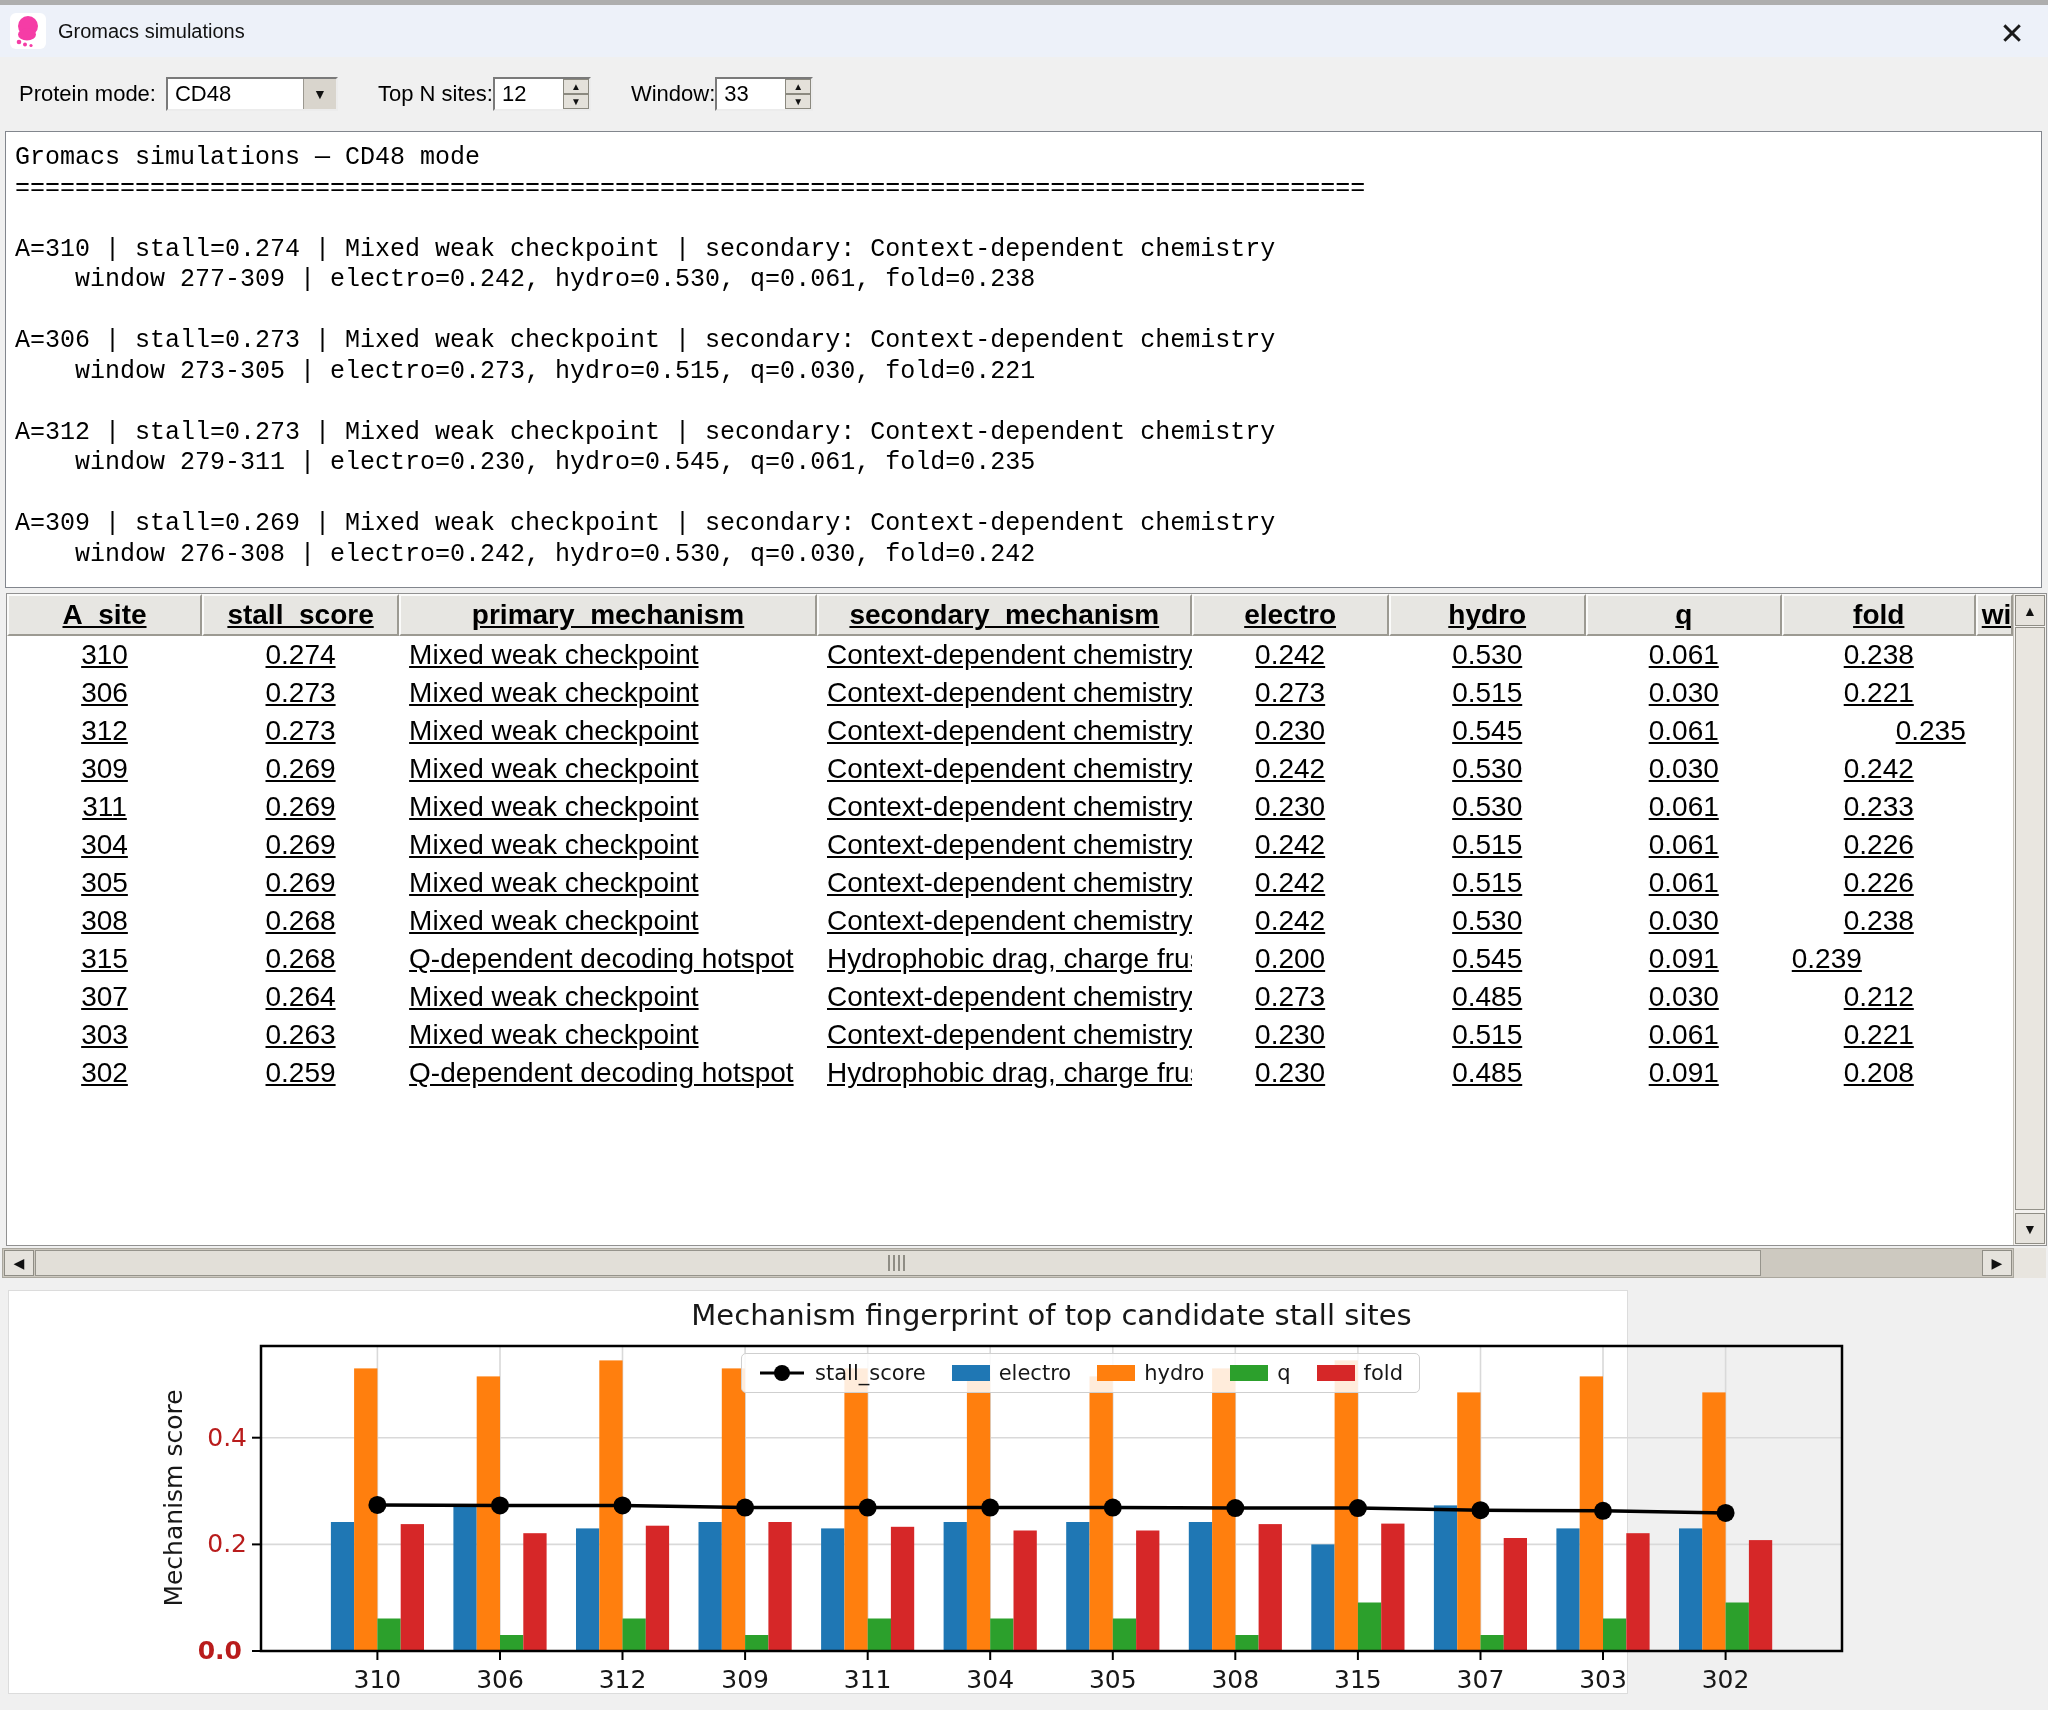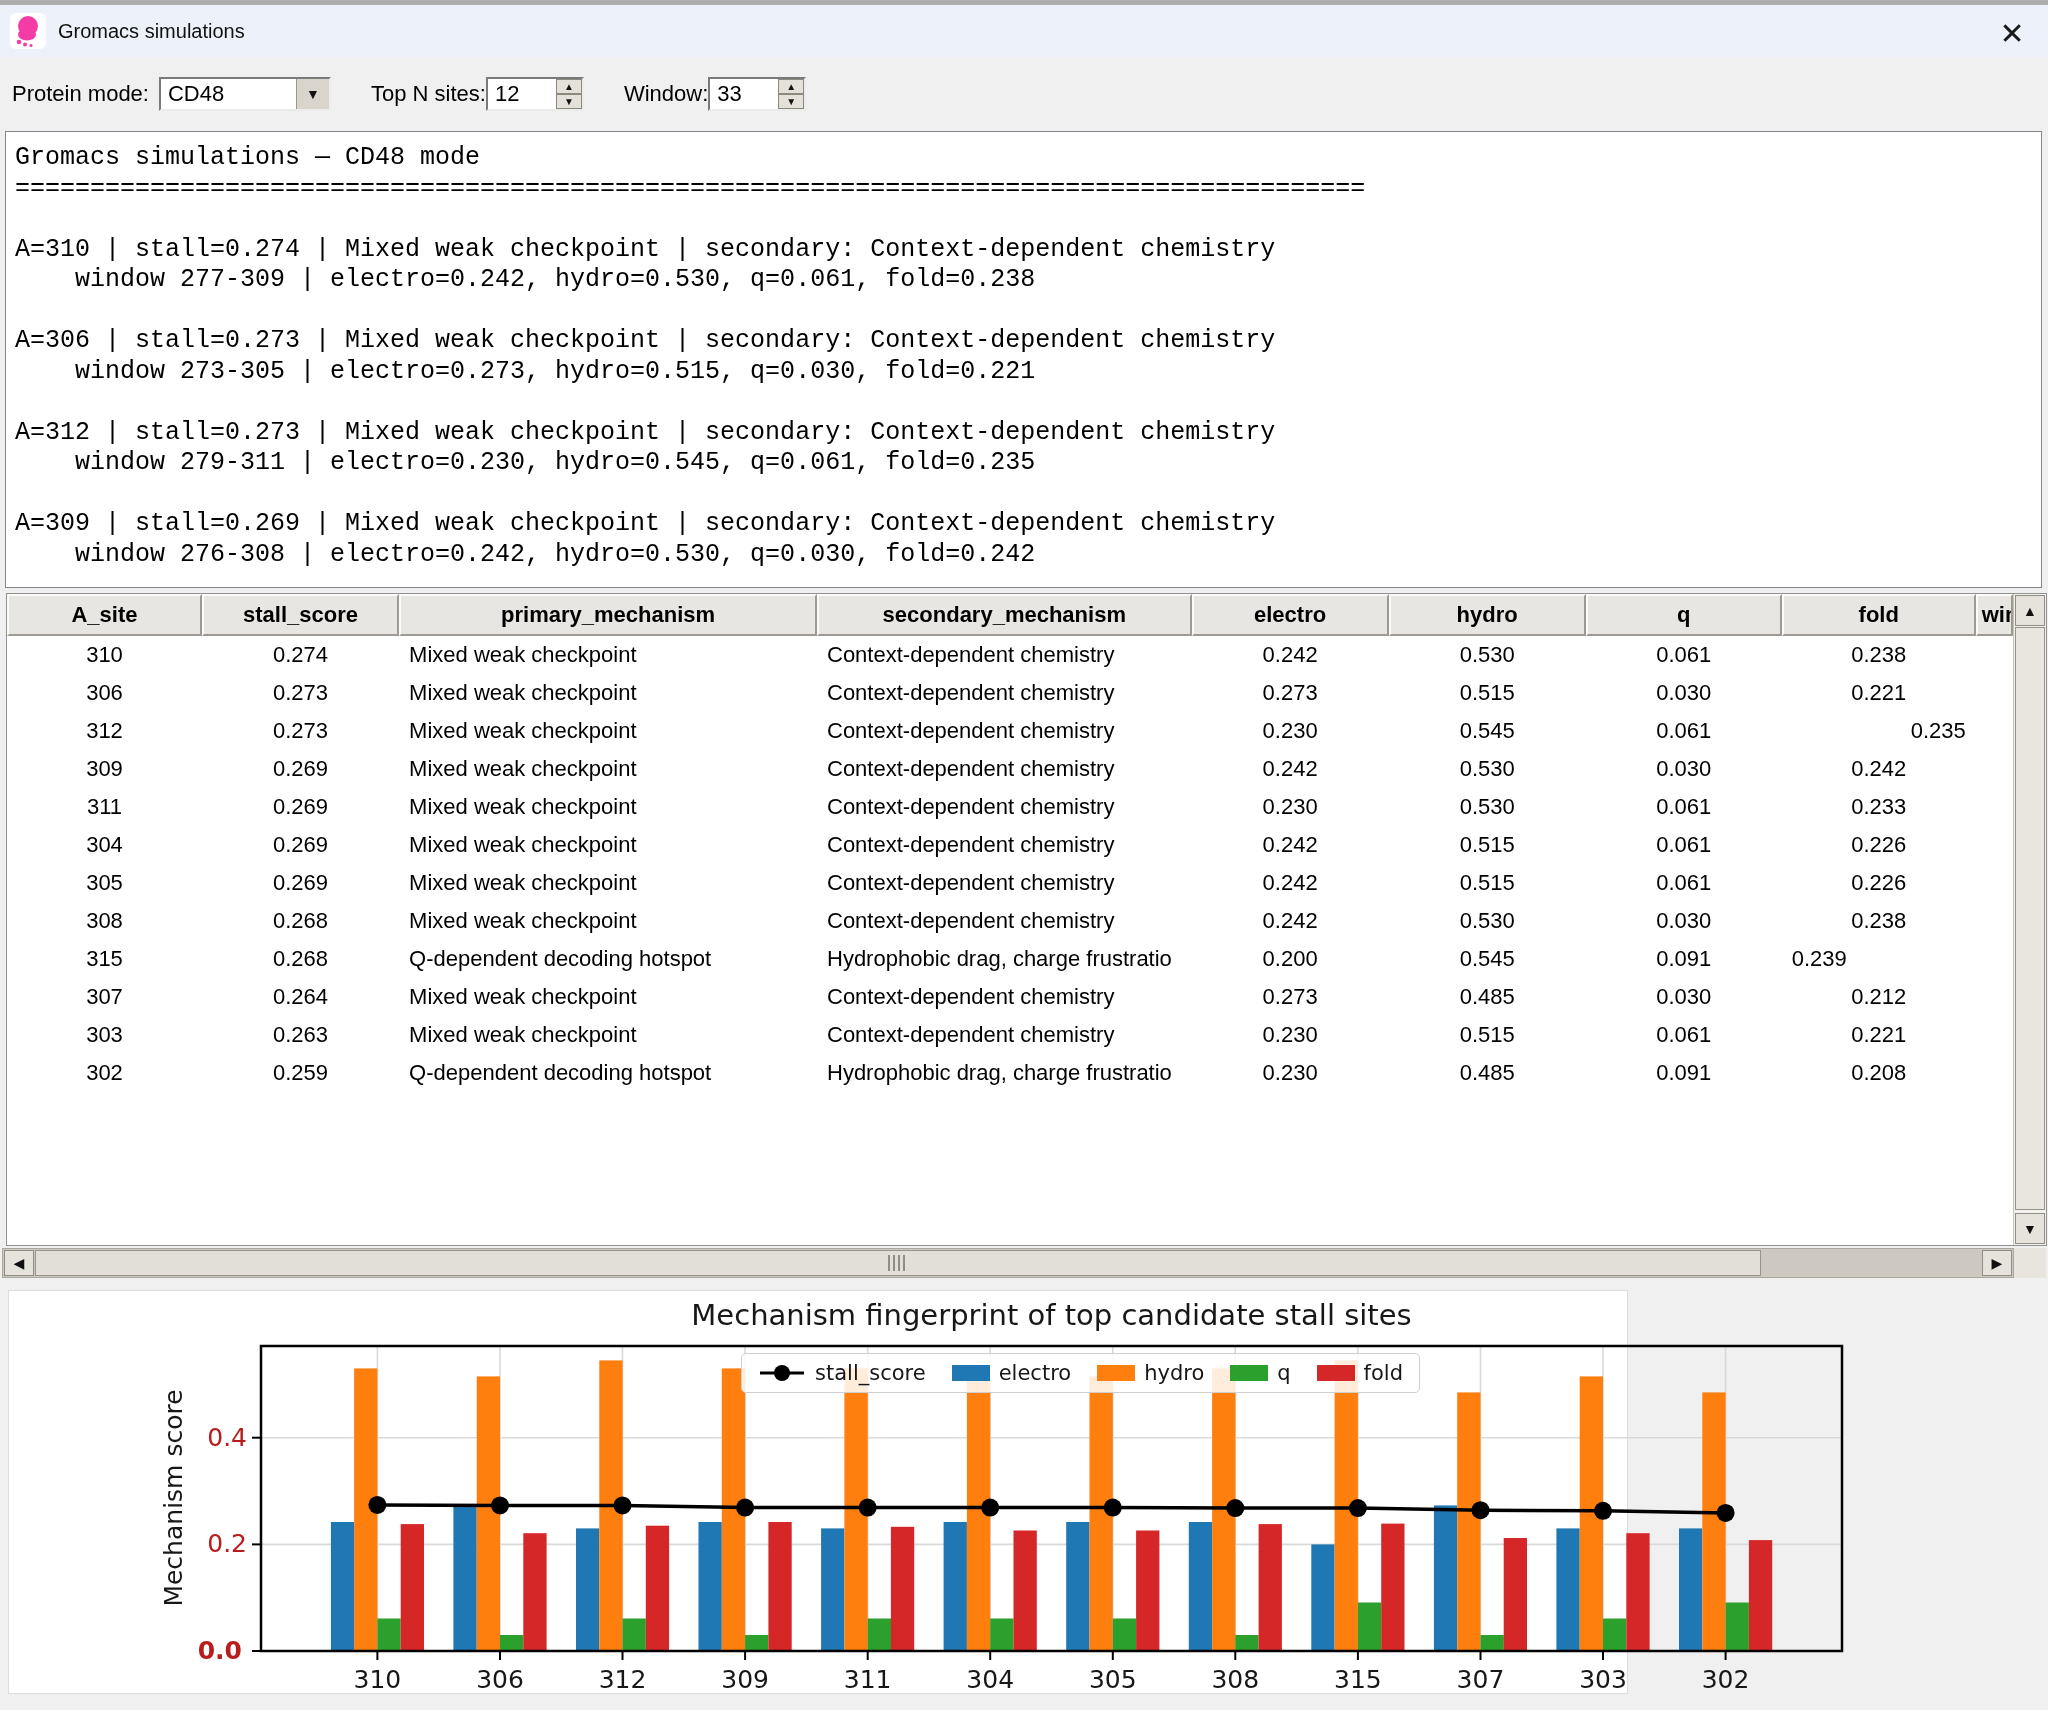--- a/index.html
+++ b/index.html
@@ -22,29 +22,29 @@
   .combo-val{flex:1;padding-left:7px;font-size:22px;}
   .combo-btn{width:32px;height:100%;background:#d9d5cd;border-left:1px solid #9b9890;display:flex;
              align-items:center;justify-content:center;font-size:14px;color:#111;}
   .spin{width:98px;height:34px;background:#fff;border:2px solid;border-color:#7a7a7a #ececec #ececec #7a7a7a;
         display:flex;box-sizing:border-box;}
   .spin-val{flex:1;padding-left:7px;font-size:22px;display:flex;align-items:center;}
   .spin-btns{width:26px;display:flex;flex-direction:column;}
   .spin-btn{flex:1;background:#e4e1da;border:1px solid #8b897f;display:flex;align-items:center;
             justify-content:center;font-size:10px;color:#111;line-height:1;}
   .tb-label{margin-left:40px;}
-  .tb-label.first{margin-left:2px;}
+  .tb-label.first{margin-left:9px;}
   
   .console{position:absolute;left:5px;top:131px;width:2037px;height:457px;background:#fff;
            border:1px solid #82868d;box-sizing:border-box;padding:11px 2px 0 9px;overflow:hidden;}
   .console pre{margin:0;font-family:"Liberation Mono",monospace;font-size:25px;line-height:30.5px;color:#000;}
   
   .table-region{position:absolute;left:6px;top:593px;width:2041px;height:653px;background:#fff;
                 border:1px solid #919191;box-sizing:border-box;overflow:hidden;}
-  table.results{border-collapse:separate;border-spacing:0;table-layout:fixed;width:2006px;font-size:22px;}
+  table.results{border-collapse:separate;border-spacing:0;table-layout:fixed;width:2006px;font-size:28px;text-decoration:underline;}
   table.results th{height:42px;background:#e7e6e2;font-weight:bold;text-align:center;overflow:hidden;
     white-space:nowrap;border-top:2px solid #fbfbfa;border-left:2px solid #fbfbfa;
     border-right:2px solid #9c9a92;border-bottom:2px solid #9c9a92;padding:0 4px;box-sizing:border-box;}
   table.results td{height:38px;padding:0 10px;white-space:nowrap;overflow:hidden;box-sizing:border-box;}
   
   .vsb{position:absolute;right:0;top:0;width:33px;height:651px;background:#f3f1ee;border-left:1px solid #c6c3bb;box-sizing:border-box;}
   .sb-btn{background:#e6e3dd;border:1px solid #8f8d85;display:flex;align-items:center;justify-content:center;
           color:#111;box-sizing:border-box;}
   .vsb .sb-btn{position:absolute;left:1px;width:30px;height:31px;font-size:14px;}
   .vsb .up{top:1px;}

